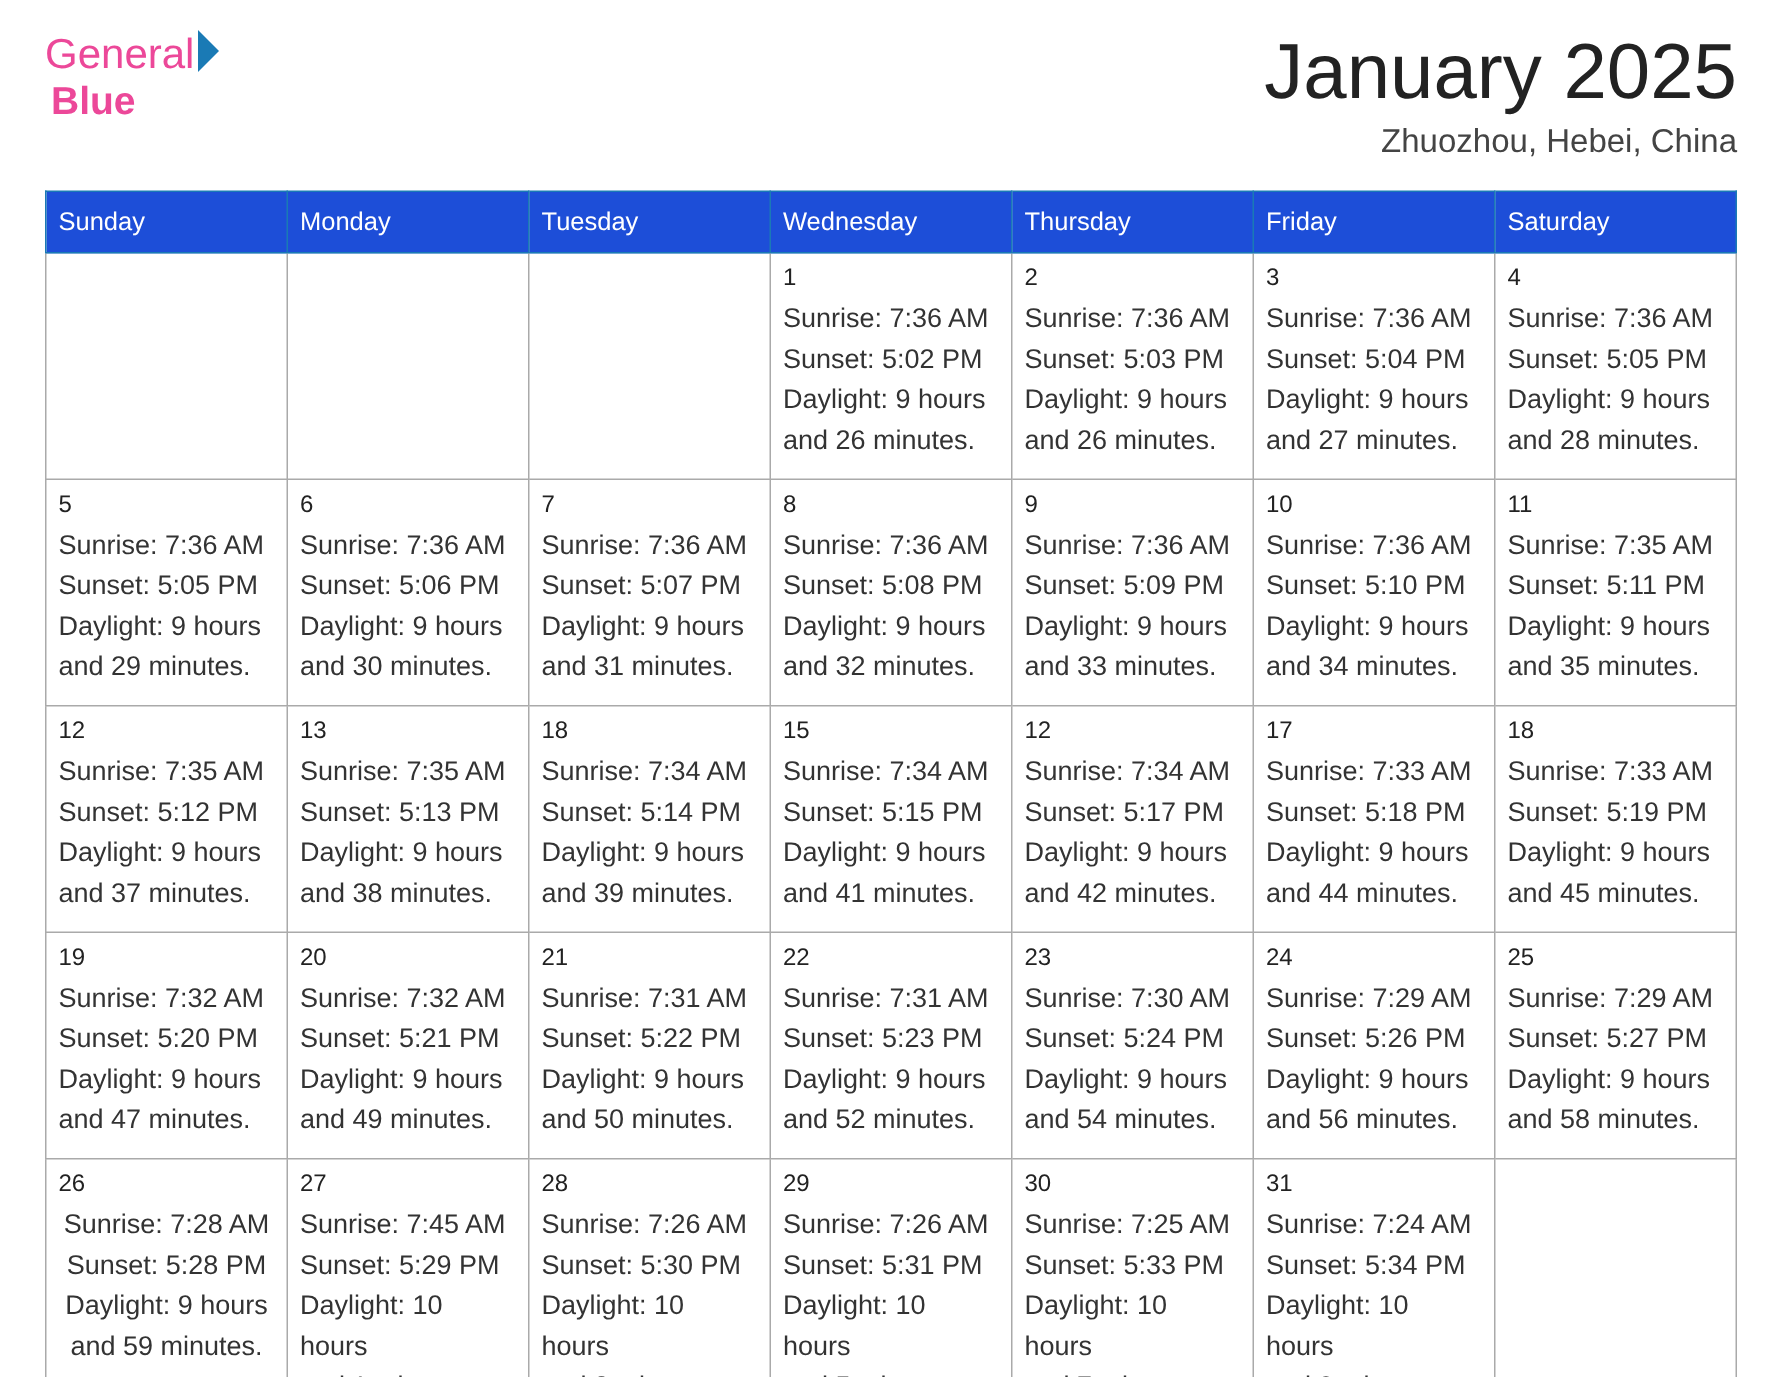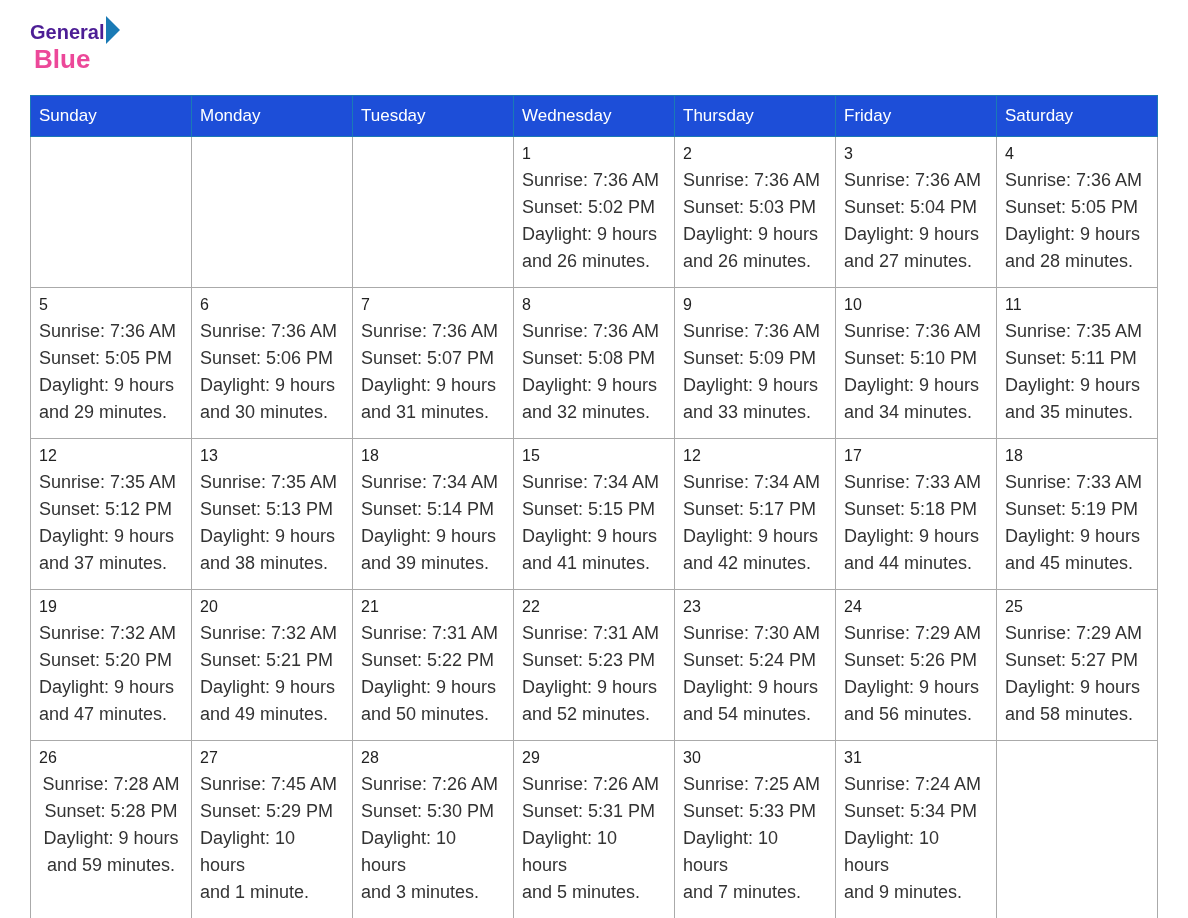--- a/index.html
+++ b/index.html
@@ -10,23 +10,23 @@
       min-height: 918px;
       padding: 20px 30px;
     }
     .header {
       display: flex;
       justify-content: space-between;
       align-items: flex-start;
       margin-bottom: 20px;
     }
     .logo-text-general {
-      font-size: 20px;
-      font-weight: bold;
-      color: #4c1d95;
+      font-size: 28px;
+      font-weight: normal;
+      color: #ec4899;
     }
     .logo-triangle {
       width: 0;
       height: 0;
       border-left: 14px solid #1a7ab5;
       border-top: 14px solid transparent;
       border-bottom: 14px solid transparent;
       margin-left: 2px;
       margin-top: -4px;
     }
@@ -102,20 +102,22 @@
 
 <div class="header">
   <div class="logo-block">
     <div class="logo-row1">
       <span class="logo-text-general">General</span>
       <div class="logo-triangle"></div>
     </div>
     <span class="logo-blue">Blue</span>
   </div>
   <div class="title-block">
+    <div class="month-title">January 2025</div>
+    <div class="location">Zhuozhou, Hebei, China</div>
   </div>
 </div>
 
 <table>
   <thead>
     <tr>
     <th>Sunday</th>
         <th>Monday</th>
         <th>Tuesday</th>
         <th>Wednesday</th>

